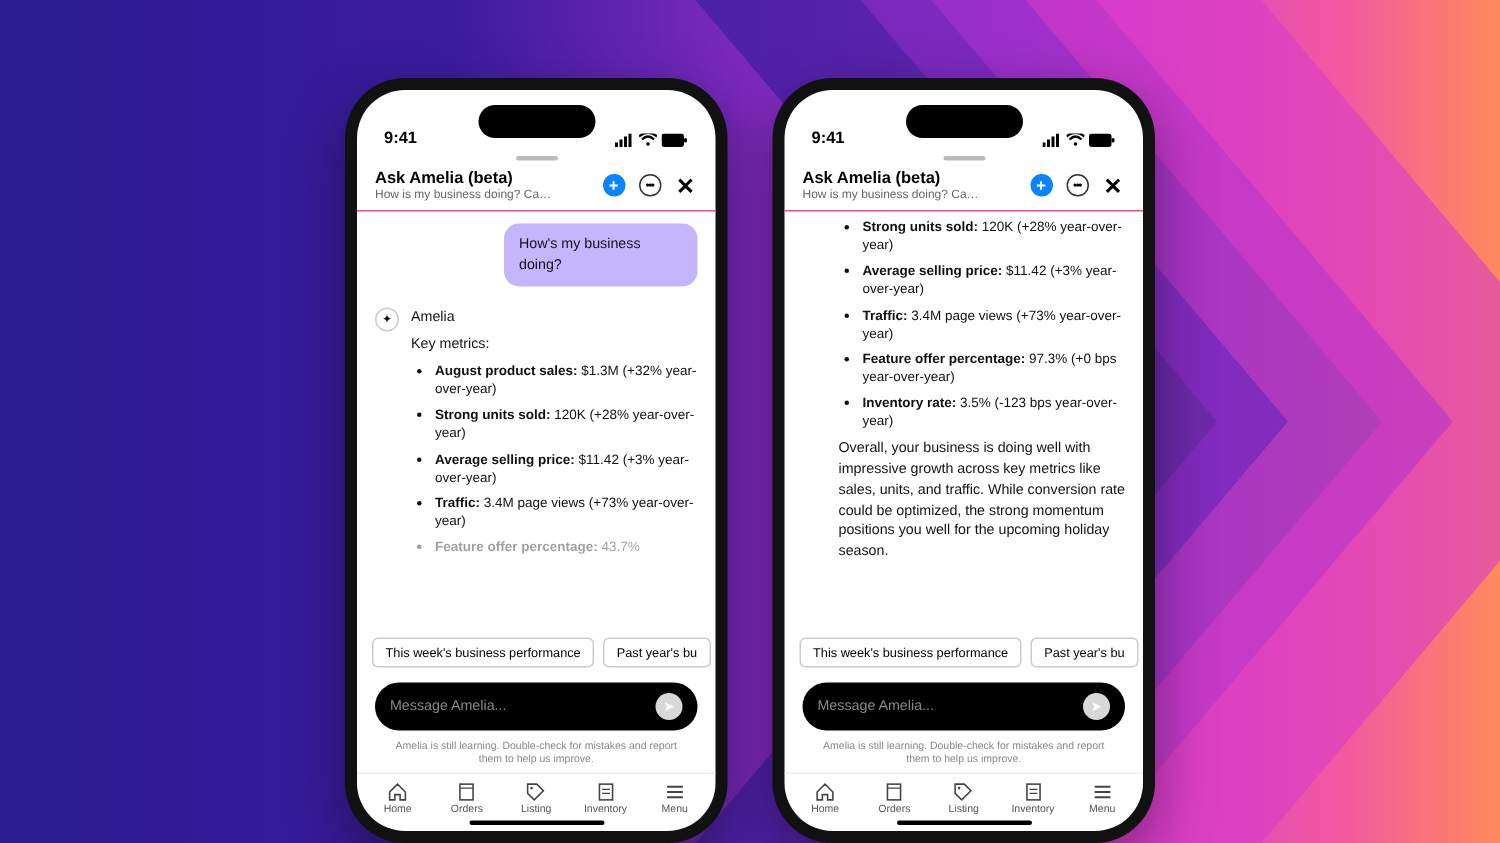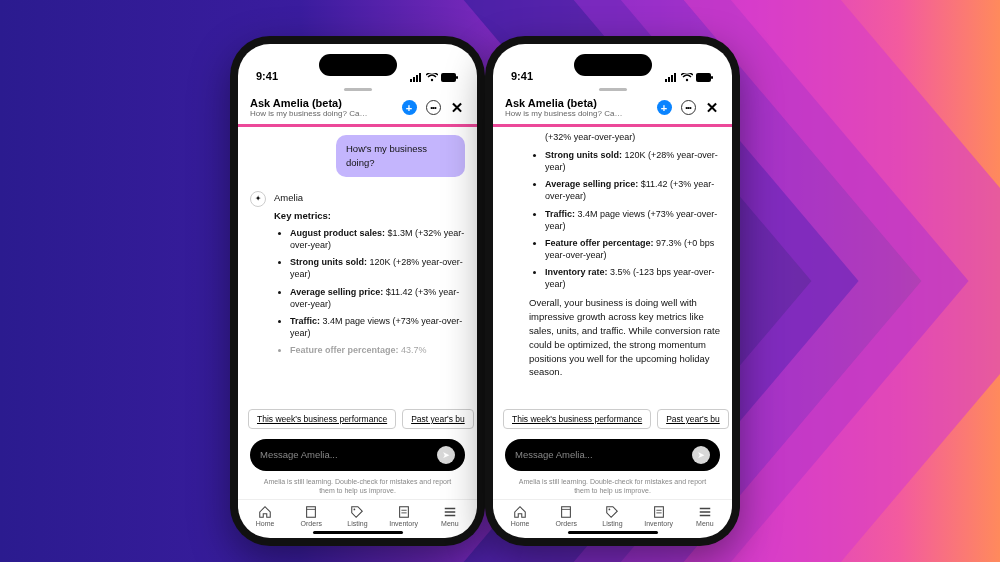--- a/index.html
+++ b/index.html
@@ -7,21 +7,21 @@
     width: 1000px; height: 562px;
     background: linear-gradient(90deg, #2b1b8f 0%, #3a1c9e 30%, #8e2dc5 55%, #d73dcf 75%, #f35b9e 90%, #ff8a5c 100%);
     font-family: -apple-system, BlinkMacSystemFont, "Segoe UI", Arial, sans-serif;
     position: relative;
     overflow: hidden;
   }
   .chevrons {
     position: absolute; right: 0; top: 0; width: 700px; height: 562px; pointer-events: none;
   }
   .phones {
-    position: absolute; left: 230px; top: 36px; display: flex; 
+    position: absolute; left: 230px; top: 52px; display: flex; gap: 30px;
   }
   .phone {
     width: 255px; height: 510px;
     background: #111; border-radius: 40px; padding: 8px;
     box-shadow: 0 15px 40px rgba(0,0,0,0.4);
     position: relative;
   }
   .screen {
     width: 100%; height: 100%; background: #fff; border-radius: 32px; overflow: hidden;
     display: flex; flex-direction: column; position: relative;
@@ -31,21 +31,21 @@
     width: 78px; height: 22px; background: #000; border-radius: 12px; z-index: 10;
   }
   .statusbar {
     height: 40px; display: flex; justify-content: space-between; align-items: flex-end;
     padding: 0 18px 2px; font-size: 11px; font-weight: 600;
   }
   .statusbar .right { display: flex; gap: 3px; align-items: center; }
   .drag-handle { width: 28px; height: 3px; background: #bbb; border-radius: 2px; margin: 4px auto 0; }
   .header {
     padding: 6px 12px 6px; display: flex; justify-content: flex-end; align-items: center;
-    border-bottom: 3px solid #ec4899;
+    border-bottom: 1px solid #ec4899;
   }
   .header-left { flex: 1; overflow: hidden; }
   .header-title { font-size: 11px; font-weight: 700; }
   .header-sub { font-size: 8px; color: #666; white-space: nowrap; overflow: hidden; text-overflow: ellipsis; max-width: 120px;}
   .header-actions { display: flex; gap: 8px; align-items: center; }
   .icon-btn { width: 16px; height: 16px; display: flex; align-items: center; justify-content: center; cursor: pointer; }
   .plus-circle { width: 15px; height: 15px; border-radius: 50%; background: #0a84ff; color: #fff; display: flex; align-items: center; justify-content: center; font-size: 11px; font-weight: bold;}
   .more-circle { width: 15px; height: 15px; border-radius: 50%; border: 1px solid #333; display: flex; align-items: center; justify-content: center; font-size: 8px; letter-spacing: -1px;}
   .close-x { font-size: 15px; font-weight: bold; }
   .chat {
@@ -53,29 +53,29 @@
   }
   .user-msg {
     background: #c4b5fd; border-radius: 10px; padding: 7px 10px;
     margin-left: auto; max-width: 60%; margin-bottom: 14px;
   }
   .bot-row { display: flex; gap: 8px; }
   .avatar { width: 16px; height: 16px; border-radius: 50%; border: 1px solid #ccc; flex-shrink: 0; display:flex; align-items:center; justify-content:center; font-size:8px;}
   .bot-body { flex: 1; }
   .bot-name { font-weight: 400; margin-bottom: 5px; }
   .bot-text { margin-bottom: 6px; }
-  .section-title { font-weight: 700; margin-bottom: 4px; }
+  .section-title { font-weight: 400; margin-bottom: 4px; }
   ul.metrics { list-style: disc; padding-left: 16px; }
   ul.metrics li { margin-bottom: 5px; font-size: 9px; line-height: 1.35; }
   ul.metrics b { font-weight: 700; }
   .chips {
     padding: 4px 10px; display: flex; gap: 6px; overflow: hidden;
   }
   .chip {
-    border: 1px solid #ccc; border-radius: 4px; padding: 4px 8px; font-size: 8.5px; white-space: nowrap; background: #fff; text-decoration: underline;
+    border: 1px solid #ccc; border-radius: 4px; padding: 4px 8px; font-size: 8.5px; white-space: nowrap; background: #fff;
   }
   .input-area { padding: 6px 12px; }
   .input-row {
     background: #000000; border-radius: 18px; padding: 7px 10px; display: flex; align-items: center; justify-content: space-between;
   }
   .input-row .placeholder { color: #888; font-size: 9.5px; }
   .send-btn { width: 18px; height: 18px; border-radius: 50%; background: #d8d8d8; display: flex; align-items: center; justify-content: center; font-size: 9px; color: #fff;}
   .disclaimer { font-size: 7px; color: #888; text-align: center; padding: 0 18px 4px; line-height: 1.3;}
   .tabbar {
     border-top: 1px solid #eee; display: flex; justify-content: space-around; padding: 5px 4px 2px;
@@ -240,21 +240,20 @@
           <div class="icon-btn">
               <div class="more-circle">•••</div>
             </div>
           <div class="icon-btn">
               <span class="close-x">✕</span>
             </div>
         </div>
       </div>
       <div class="chat">
         <div style="padding-left:24px">
-          <div style="padding-left:16px; font-size:9px; margin-bottom:5px">(+32% year-over-year)</div>
           <ul class="metrics">
             <li><b>Strong units sold:</b> <span>120K (+28% year-over-year)</span></li>
             <li><b>Average selling price:</b> <span>$11.42 (+3% year-over-year)</span></li>
             <li><b>Traffic:</b> <span>3.4M page views (+73% year-over-year)</span></li>
             <li><b>Feature offer percentage:</b> <span>97.3% (+0 bps year-over-year)</span></li>
             <li><b>Inventory rate:</b> <span>3.5% (-123 bps year-over-year)</span></li>
           </ul>
           <div class="bot-text" style="margin-top:6px">Overall, your business is doing well with impressive growth across key metrics like sales, units, and traffic. While conversion rate could be optimized, the strong momentum positions you well for the upcoming holiday season.</div>
         </div>
       </div>

